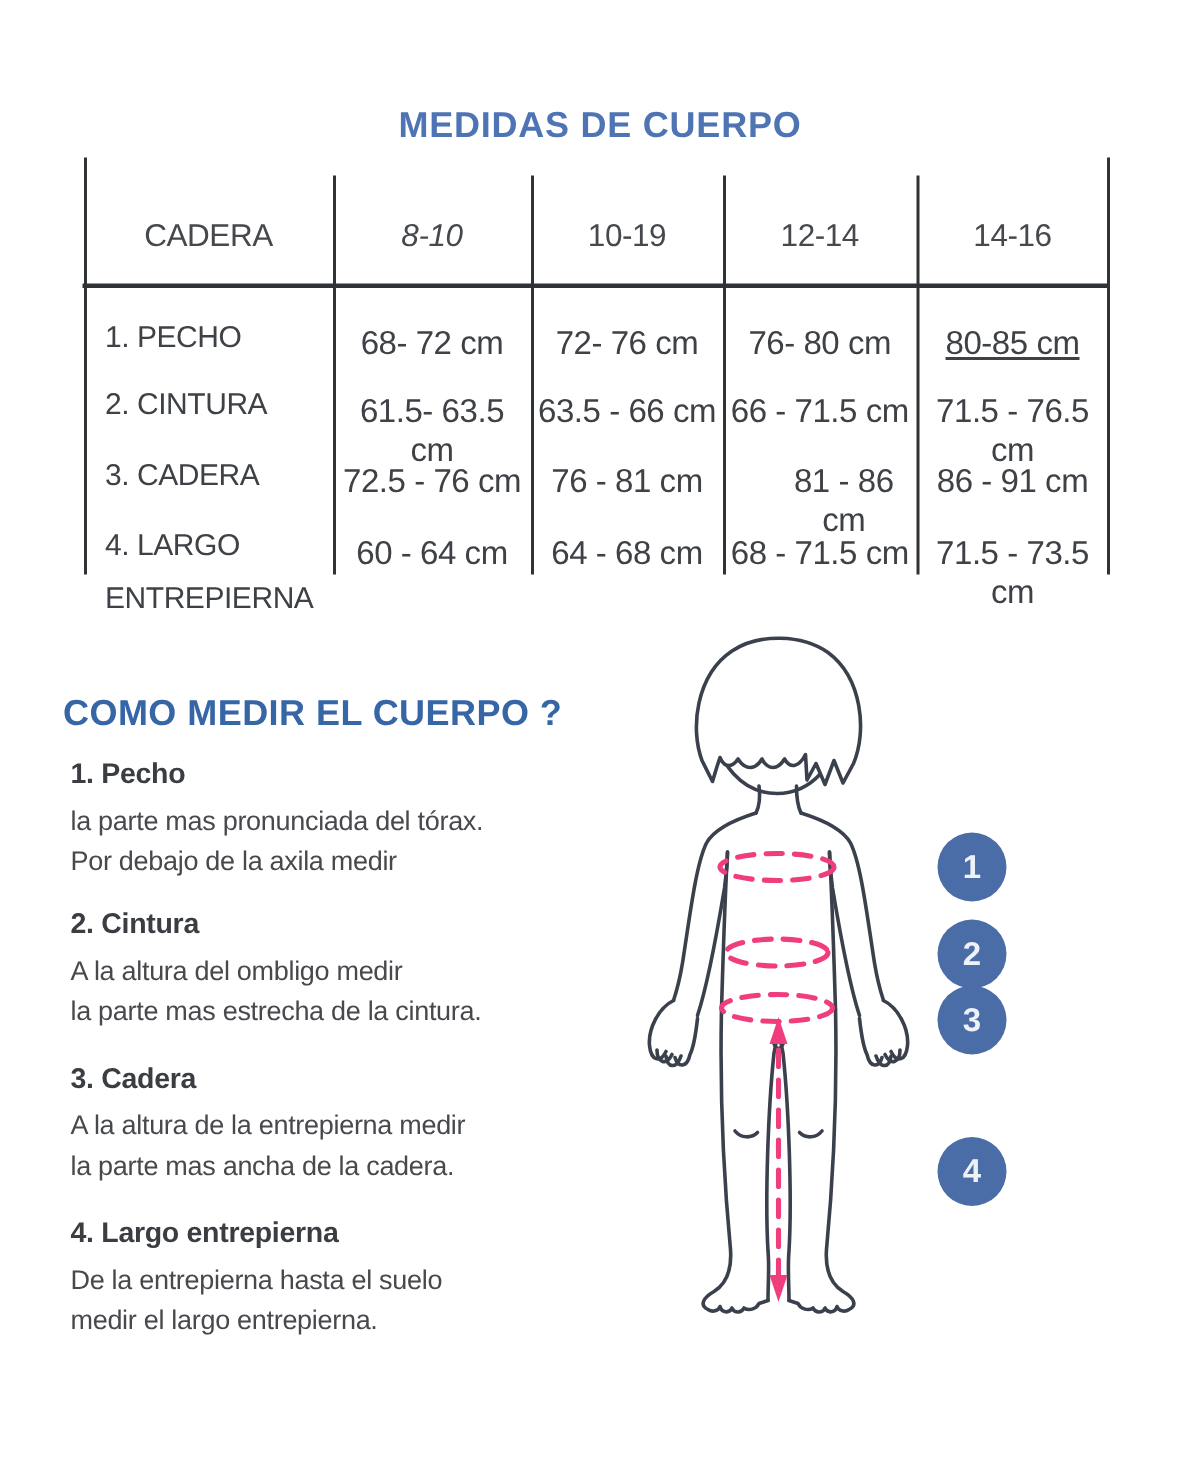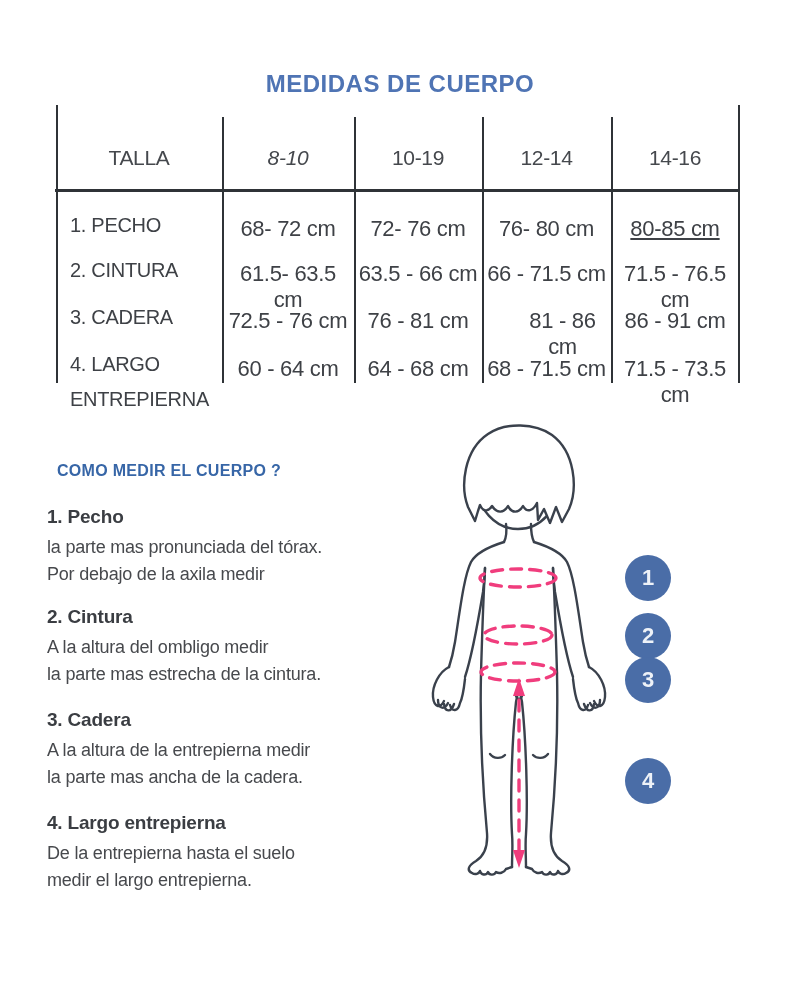--- a/index.html
+++ b/index.html
@@ -28,22 +28,22 @@
   .lcell { text-align:left; font-size:20px; padding-left:12px; }
   .c1 { left:58px;  width:162px; }
   .c2 { left:224px; width:128px; }
   .c3 { left:356px; width:124px; }
   .c4 { left:484px; width:125px; }
   .c5 { left:613px; width:124px; }
   .rowlbl4 { line-height:35px; }
 
   
   .howto-head {
-    position:absolute; left:57px; top:462px;
-    font-size:16px; font-weight:bold; color:#3766a7; letter-spacing:0.3px;
+    position:absolute; left:42px; top:462px;
+    font-size:24px; font-weight:bold; color:#3766a7; letter-spacing:0.3px;
   }
   .msec { position:absolute; left:47px; width:340px; }
   .msec h3 { font-size:19px; font-weight:bold; color:#3a3d42; margin-bottom:6px; letter-spacing:-0.2px; }
   .msec p { font-size:18px; color:#47494d; line-height:27px; letter-spacing:-0.2px; }
   .s1 { top:506px; } .s2 { top:606px; } .s3 { top:709px; } .s4 { top:812px; }
 
   
   .figure-svg { position:absolute; left:420px; top:420px; width:200px; height:460px; }
 
   
@@ -65,21 +65,21 @@
 
     <div class="vline" style="left:56px;  top:105px; height:278px;"></div>
     <div class="vline" style="left:222px; top:117px; height:266px;"></div>
     <div class="vline" style="left:354px; top:117px; height:266px;"></div>
     <div class="vline" style="left:482px; top:117px; height:266px;"></div>
     <div class="vline" style="left:611px; top:117px; height:266px;"></div>
     <div class="vline" style="left:738px; top:105px; height:278px;"></div>
 
     <div class="hline" style="left:55px; top:189px; width:685px;"></div>
 
-    <div class="cell hcell c1" style="top:146px;">TALLA</div>
+    <div class="cell hcell c1" style="top:146px;">CADERA</div>
     <div class="cell hcell c2" style="top:146px;font-style:italic;">8-10</div>
     <div class="cell hcell c3" style="top:146px;">10-19</div>
     <div class="cell hcell c4" style="top:146px;">12-14</div>
     <div class="cell hcell c5" style="top:146px;">14-16</div>
 
     <div class="cell lcell c1" style="top:214px;">1. PECHO</div>
     <div class="cell vcell c2" style="top:216px;">68- 72 cm</div>
     <div class="cell vcell c3" style="top:216px;">72- 76 cm</div>
     <div class="cell vcell c4" style="top:216px;">76- 80 cm</div>
     <div class="cell vcell c5" style="top:216px;text-decoration:underline;">80-85 cm</div>

